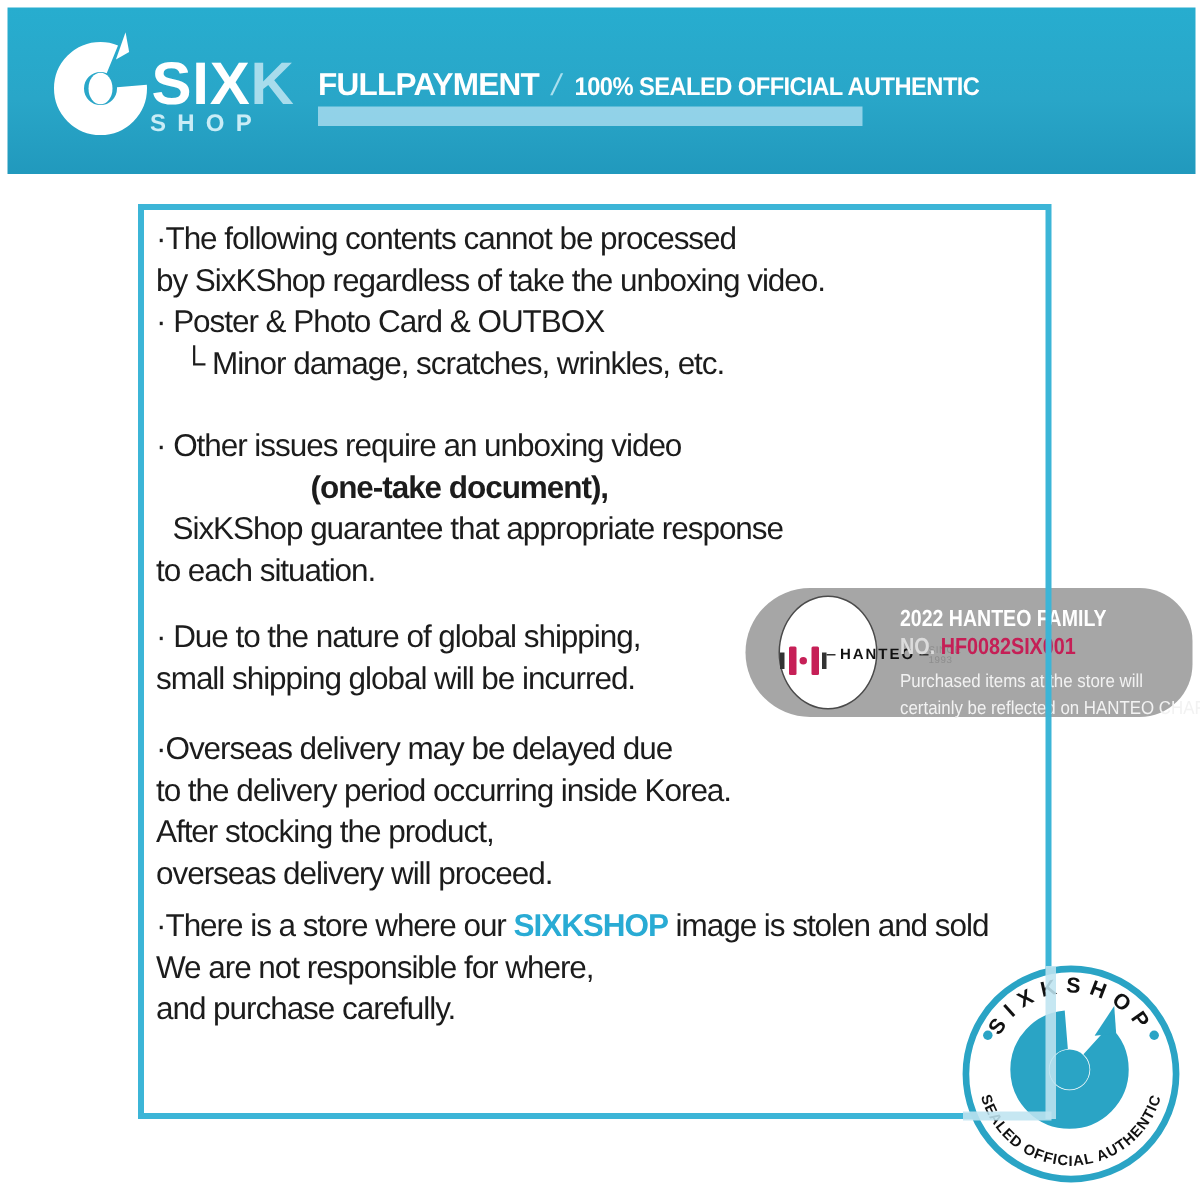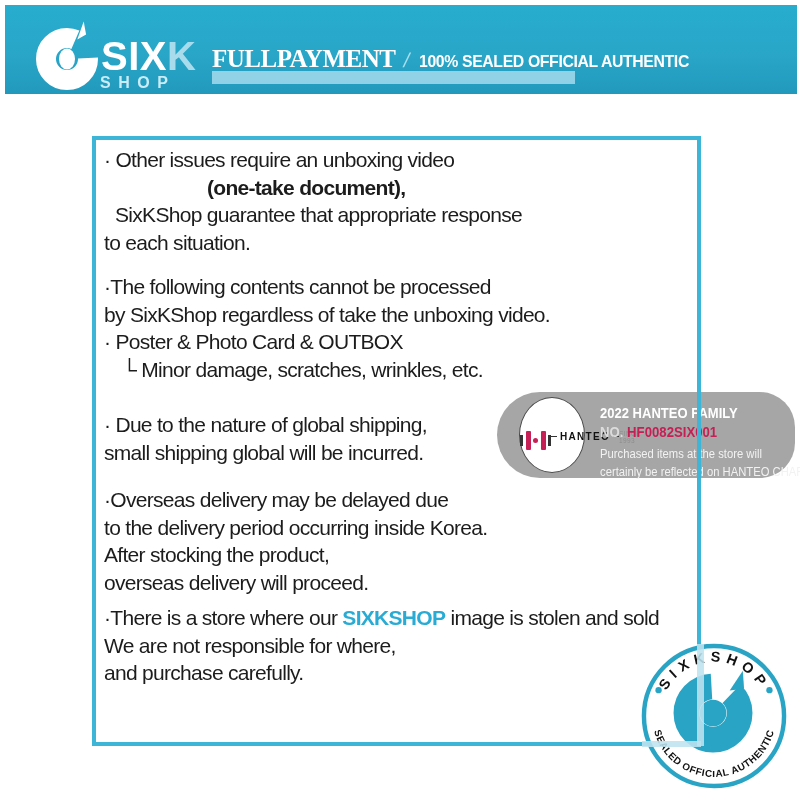--- a/index.html
+++ b/index.html
@@ -1,29 +1,29 @@
 <!DOCTYPE html>
 <html><head>
 <meta charset="utf-8">
 <style>
   html,body{margin:0;padding:0;background:#ffffff;}
   body{width:800px;height:800px;position:relative;overflow:hidden;
        font-family:"Liberation Sans",sans-serif;}
 
   
-  .header{position:absolute;left:5px;top:5px;right:3px;height:89px;
+  .header{position:absolute;left:5px;top:5px;right:3px;height:111px;
           background:linear-gradient(180deg,#27adcf 0%,#29a6c8 55%,#2199bd 100%);}
   .logo-svg{position:absolute;left:28px;top:18px;width:70px;height:72px;overflow:visible;}
   .logo-six{position:absolute;left:96px;top:31px;font-size:40px;font-weight:bold;
             color:#ffffff;letter-spacing:0.5px;line-height:1;}
   .logo-six .k{color:#a8dcec;}
   .logo-shop{position:absolute;left:95px;top:70px;font-size:16px;font-weight:bold;
              color:#c9ecf6;letter-spacing:7.5px;line-height:1;}
   .banner{position:absolute;left:207px;top:40px;display:flex;align-items:baseline;gap:9px;z-index:2;}
-  .banner-main{font-size:25px;font-weight:bold;color:#ffffff;letter-spacing:-0.5px;font-family:Liberation Serif, serif;}
+  .banner-main{font-size:21px;font-weight:bold;color:#ffffff;letter-spacing:-0.5px;}
   .banner-sep{font-size:20px;color:#aadfee;transform:skewX(-12deg);}
   .banner-sub{font-size:17px;font-weight:bold;color:#ffffff;letter-spacing:-0.4px;
               transform:scaleX(0.93);transform-origin:left;}
   .banner-bar{position:absolute;left:207px;top:66px;width:363px;height:13px;
               background:#a5dbed;opacity:0.85;z-index:1;}
 
   
   .notice-box{position:absolute;left:92px;top:136px;width:601px;height:602px;
               border:4px solid #3cb5d7;z-index:2;background:transparent;}
   .notice-text{position:absolute;left:8px;top:6px;right:2px;color:#1c1c1c;
@@ -111,32 +111,32 @@
     <span> </span>
     <span class="badge-no-value">HF0082SIX001</span>
   </div>
   <div class="badge-desc badge-desc1">Purchased items at the store will</div>
   <div class="badge-desc badge-desc2">certainly be reflected on HANTEO CHART.</div>
 </div>
 
 <div class="notice-box">
   <div class="notice-text">
 
+    <div class="sec sec1">
+      <div class="nline">·The following contents cannot be processed</div>
+      <div class="nline">by SixKShop regardless of take the unboxing video.</div>
+      <div class="nline">· Poster &amp; Photo Card &amp; OUTBOX</div>
+      <div class="nline ind-sub">└ Minor damage, scratches, wrinkles, etc.</div>
+    </div>
+
     <div class="sec sec2">
       <div class="nline">· Other issues require an unboxing video</div>
       <div class="nline ind-center"><span>(</span><span style="font-weight:bold">one-take document</span><span>),</span></div>
       <div class="nline ind-small">SixKShop guarantee that appropriate response</div>
       <div class="nline">to each situation.</div>
-    </div>
-
-    <div class="sec sec1">
-      <div class="nline">·The following contents cannot be processed</div>
-      <div class="nline">by SixKShop regardless of take the unboxing video.</div>
-      <div class="nline">· Poster &amp; Photo Card &amp; OUTBOX</div>
-      <div class="nline ind-sub">└ Minor damage, scratches, wrinkles, etc.</div>
     </div>
 
     <div class="sec sec3">
       <div class="nline">· Due to the nature of global shipping,</div>
       <div class="nline">small shipping global will be incurred.</div>
     </div>
 
     <div class="sec sec4">
       <div class="nline">·Overseas delivery may be delayed due</div>
       <div class="nline">to the delivery period occurring inside Korea.</div>

